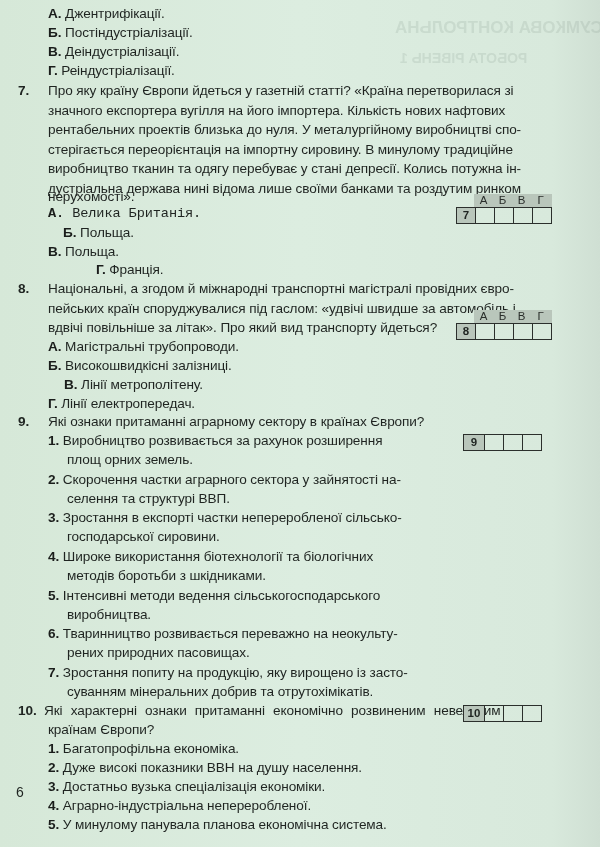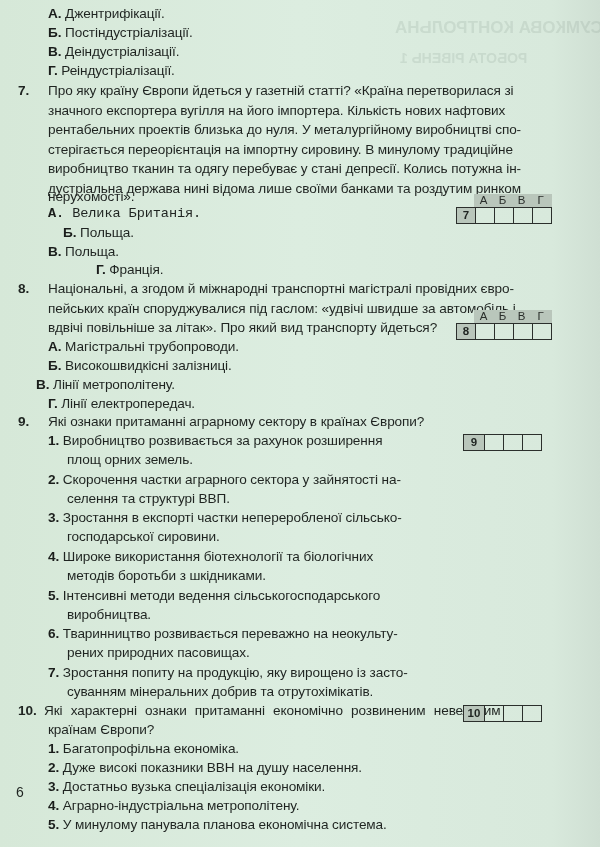--- a/index.html
+++ b/index.html
@@ -175,21 +175,21 @@
     <div class="line" style="left:48px; top:319px;">вдвічі повільніше за літак». Про який вид транспорту йдеться?</div>
 
     <div class="line" style="left:48px; top:338px;">
       <span class="opt-letter">А.</span>
       <span>Магістральні трубопроводи.</span>
     </div>
     <div class="line" style="left:48px; top:357px;">
       <span class="opt-letter">Б.</span>
       <span>Високошвидкісні залізниці.</span>
     </div>
-    <div class="line" style="left:36px; top:376px;">
+    <div class="line" style="left:64px; top:376px;">
       <span class="opt-letter">В.</span>
       <span>Лінії метрополітену.</span>
     </div>
     <div class="line" style="left:48px; top:395px;text-align:center;">
       <span class="opt-letter">Г.</span>
       <span>Лінії електропередач.</span>
     </div>
 
     <div class="grid" style="left:456px; top:310px;">
       <div class="hdr">
@@ -278,21 +278,21 @@
       <span class="num">2.</span>
       <span>Дуже високі показники ВВН на душу населення.</span>
     </div>
 
     <div class="line" style="left:48px; top:778px;">
       <span class="num">3.</span>
       <span>Достатньо вузька спеціалізація економіки.</span>
     </div>
     <div class="line" style="left:48px; top:797px;">
       <span class="num">4.</span>
-      <span>Аграрно-індустріальна метрополітену.</span>
+      <span>Аграрно-індустріальна непереробленої.</span>
     </div>
     <div class="line" style="left:48px; top:816px;">
       <span class="num">5.</span>
       <span>У минулому панувала планова економічна система.</span>
     </div>
 
     <div class="grid" style="left:463px; top:705px;">
       <div class="row">
         <div class="cell numcell" style="width:20px;">10</div>
         <div class="cell"></div>

